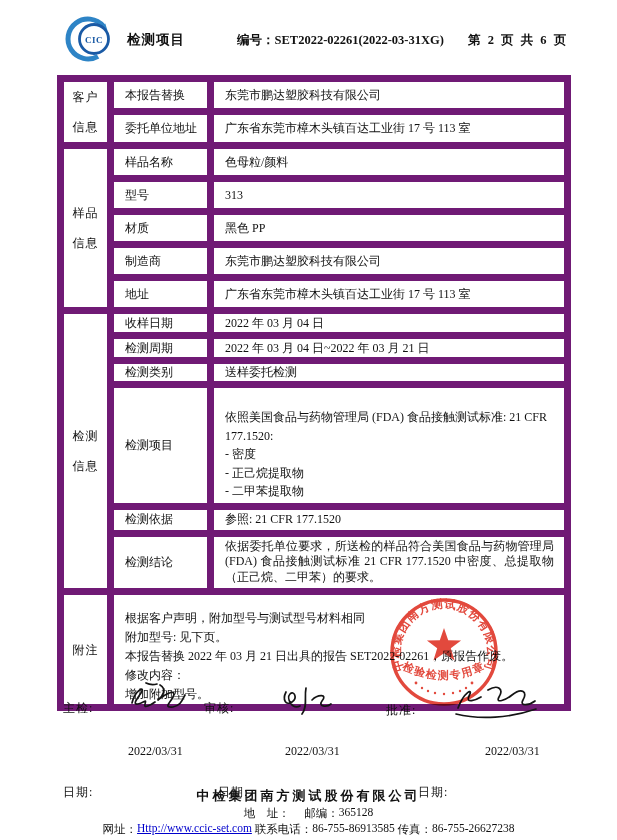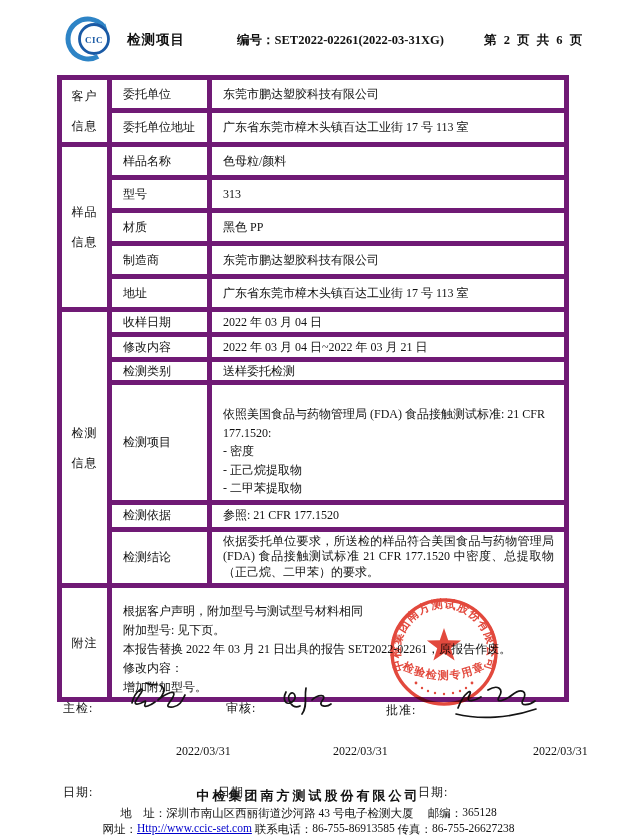--- a/index.html
+++ b/index.html
@@ -6,42 +6,42 @@
   html,body { background:#ffffff; }
   body {
     width:617px; height:840px; position:relative; overflow:hidden;
     font-family:"Liberation Serif", serif; color:#111;
   }
   .abs { position:absolute; }
 
   
   .hdr-title { left:127px; top:31px; font-size:13.5px; font-weight:bold; letter-spacing:1px; }
   .hdr-no { left:237px; top:32px; font-size:12.5px; font-weight:bold; }
-  .hdr-page { left:468px; top:32px; font-size:12.5px; font-weight:bold; letter-spacing:2px;margin-left:16px; }
+  .hdr-page { left:468px; top:32px; font-size:12.5px; font-weight:bold; letter-spacing:2px; }
 
   
   table.report {
     position:absolute; left:57px; top:75px; width:507px;
     border-collapse:collapse; table-layout:fixed;
   }
   table.report td {
-    border:5px solid #701a75; font-size:12px; vertical-align:middle;
+    border:7px solid #701a75; font-size:12px; vertical-align:middle;
     overflow:hidden;
   }
   td.sec { text-align:center; white-space:pre-line; line-height:30px; letter-spacing:1px; }
   td.f { padding-left:11px; }
   td.v { padding-left:11px; padding-right:10px; }
   td.pre { white-space:pre-line; line-height:18.5px; padding-top:20px; padding-bottom:2px; }
   td.concl { line-height:15.5px; text-align:justify; padding-top:2px; padding-bottom:3px; }
   td.note { white-space:pre-line; line-height:19px; padding-top:14px; }
 
   
   .sig-label { font-size:12px; letter-spacing:1px; }
   .date-label { font-size:12px; letter-spacing:1px;margin-top:40px; }
-  .date-val { font-size:12px;margin-left:48px; }
+  .date-val { font-size:12px; }
   svg.sig path { stroke:#141414; stroke-width:1.7; fill:none; stroke-linecap:round; stroke-linejoin:round; }
 
   
   .stamp { left:388px; top:596px; width:112px; height:112px; mix-blend-mode:multiply; opacity:.92; }
 
   
   .ft-company { left:0; top:787px; width:617px; text-align:center; font-size:13px; font-weight:bold; letter-spacing:3px; }
   .ft-line { left:0; width:617px; display:flex; justify-content:center; font-size:11.5px; white-space:pre; }
   .ft-line2 { top:806px; }
   .ft-line3 { top:822px; }
@@ -66,21 +66,21 @@
   <colgroup>
       <col style="width:50px">
       <col style="width:100px">
       <col style="width:357px">
     </colgroup>
 
   <tbody>
       <tr style="height:33px">
     <td rowspan="2" class="sec">客户
 信息</td>
-    <td class="f">委托单位</td>
+    <td class="f">本报告替换</td>
     <td class="v">东莞市鹏达塑胶科技有限公司</td>
   </tr>
   <tr style="height:34px">
     <td class="f">委托单位地址</td>
     <td class="v">广东省东莞市樟木头镇百达工业街 17 号 113 室</td>
   </tr>
 
   <tr style="height:33px">
     <td rowspan="5" class="sec">样品
 信息</td>
@@ -104,21 +104,21 @@
     <td class="v">广东省东莞市樟木头镇百达工业街 17 号 113 室</td>
   </tr>
 
   <tr style="height:25px">
     <td rowspan="6" class="sec">检测
 信息</td>
     <td class="f">收样日期</td>
     <td class="v">2022 年 03 月 04 日</td>
   </tr>
   <tr style="height:25px">
-    <td class="f">修改内容</td>
+    <td class="f">检测周期</td>
     <td class="v">2022 年 03 月 04 日~2022 年 03 月 21 日</td>
   </tr>
   <tr style="height:23px">
     <td class="f">检测类别</td>
     <td class="v">送样委托检测</td>
   </tr>
   <tr style="height:93px">
     <td class="f">检测项目</td>
     <td class="v pre">依照美国食品与药物管理局 (FDA) 食品接触测试标准: 21 CFR 177.1520:
 - 密度
@@ -139,21 +139,21 @@
     <td colspan="2" class="v note">根据客户声明，附加型号与测试型号材料相同
 附加型号: 见下页。
 本报告替换 2022 年 03 月 21 日出具的报告 SET2022-02261，原报告作废。
 修改内容：
 增加附加型号。</td>
   </tr>
 </tbody>
   </table>
 
 <span class="abs sig-label" style="left:63px;  top:700px;">主检:</span>
-<span class="abs sig-label" style="left:226px; top:700px;">审核:</span>
+<span class="abs sig-label" style="left:204px; top:700px;">审核:</span>
 <span class="abs sig-label" style="left:386px; top:702px;">批准:</span>
 
 <svg class="abs sig" style="left:122px; top:676px;" width="72" height="40" viewBox="0 0 72 40" aria-label="赵亮">
   <path d="M10,27 C13,14 24,9 19,17 C15,23 10,29 16,28 C22,27 25,22 23,28 C21,33 29,29 33,26"></path>
   <path d="M38,9 C45,13 41,20 36,24 C46,16 55,13 51,21 C48,27 41,32 51,31 C58,30 60,25 63,19"></path>
   <path d="M24,7 C28,9 31,9 35,8"></path>
 </svg>
 <svg class="abs sig" style="left:274px; top:682px;" width="64" height="38" viewBox="0 0 64 38" aria-label="">
   <path d="M12,10 C8,18 12,24 18,20 C24,16 20,8 16,12 C12,16 18,28 26,24"></path>
   <path d="M32,6 C30,16 34,24 28,32"></path>
@@ -195,17 +195,17 @@
         <circle cx="72" cy="95" r="1.2"></circle>
       <circle cx="78" cy="92" r="1.2"></circle>
         <circle cx="28" cy="87" r="1.4"></circle>
       <circle cx="84" cy="87" r="1.4"></circle>
     </g>
   </svg>
 </div>
 
 <div class="abs ft-company">中检集团南方测试股份有限公司</div>
 <div class="abs ft-line ft-line2">
-  <span>地　址：</span><span>深圳市南山区西丽街道沙河路 43 号电子检测大厦</span><span>　 </span><span>邮编：</span><span>365128</span>
+  <span>地　址：</span><span>　 </span><span>邮编：</span><span>365128</span>
 </div>
 <div class="abs ft-line ft-line3">
   <span>网址：</span><span class="ft-url">Http://www.ccic-set.com</span><span> </span><span>联系电话：</span><span>86-755-86913585</span><span> </span><span>传真：</span><span>86-755-26627238</span>
 </div>
 
 </body></html>

